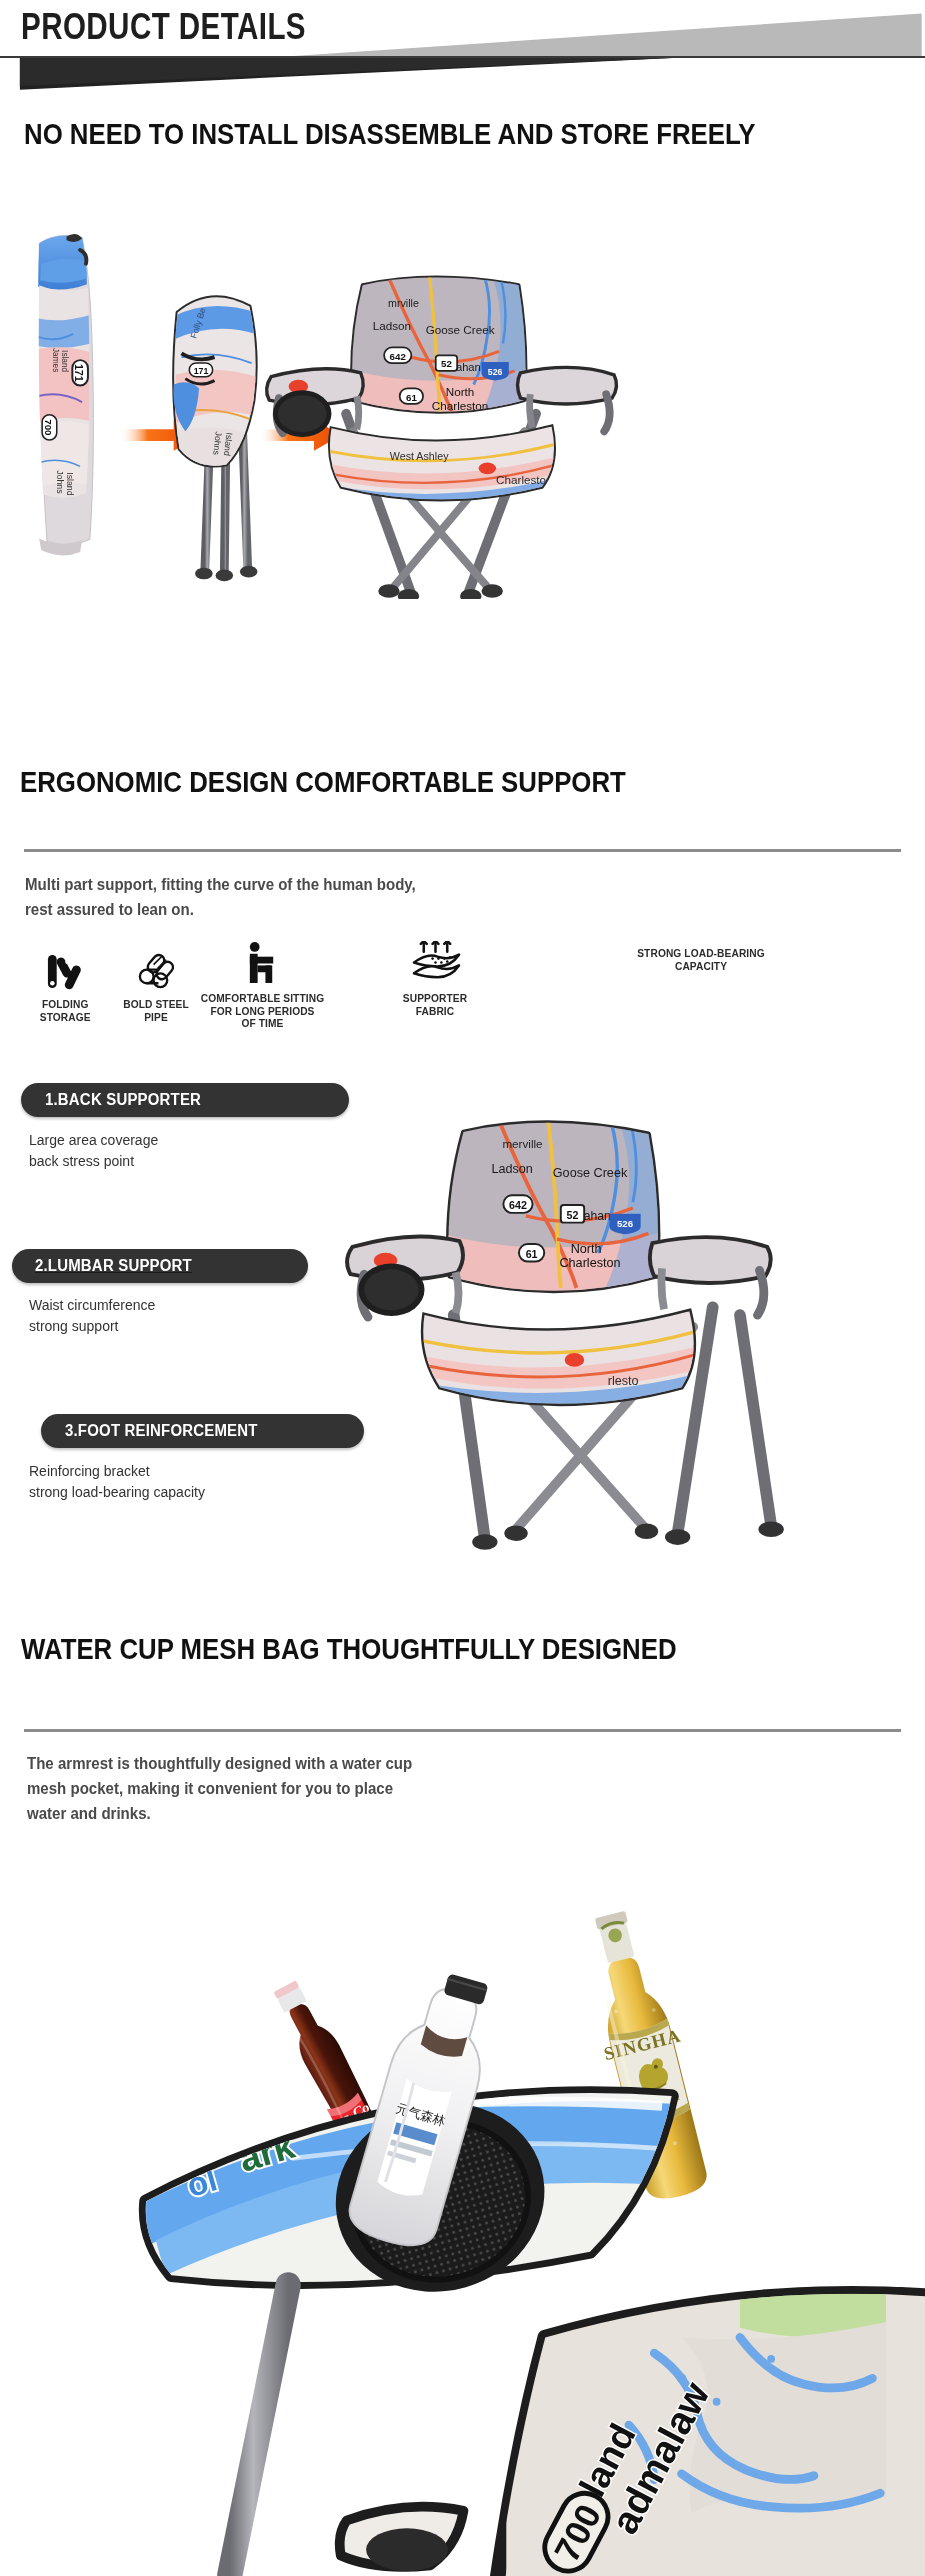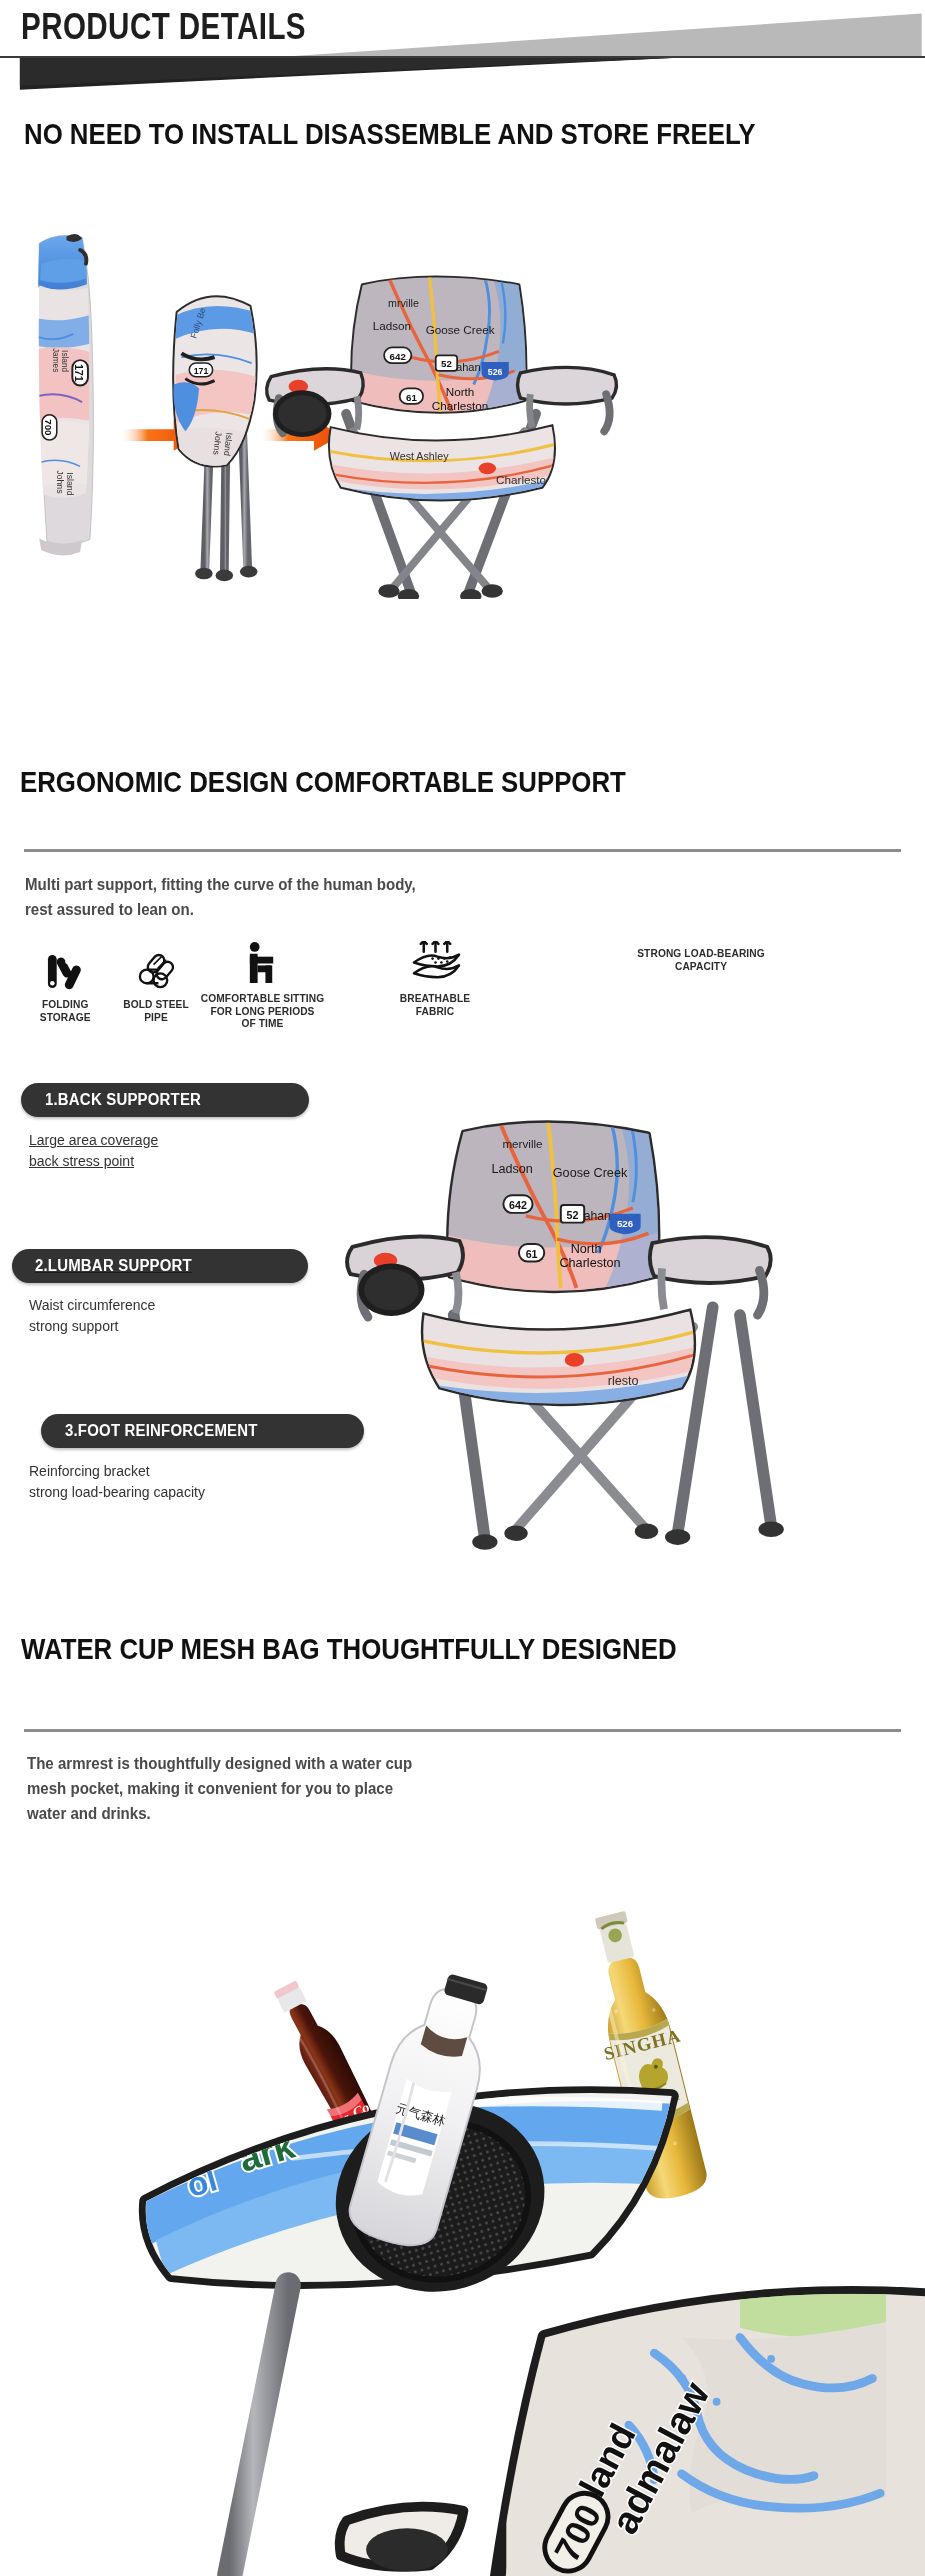--- a/index.html
+++ b/index.html
@@ -356,33 +356,33 @@
         <circle cx="25" cy="18" r="1.3"></circle>
           <circle cx="31" cy="18" r="1.3"></circle>
         <circle cx="37" cy="18" r="1.3"></circle>
           <circle cx="43" cy="17" r="1.3"></circle>
         <circle cx="28" cy="22" r="1.3"></circle>
           <circle cx="34" cy="22" r="1.3"></circle>
         <circle cx="40" cy="21" r="1.3"></circle>
       </g>
     </svg>
   </div>
-  <div class="feat-lbl">BREATHABLE
+  <div class="feat-lbl">SUPPORTER
 FABRIC</div>
 </div>
 
 <div class="feat" style="left:594px; top:941px; width:214px;">
   <div class="feat-lbl">STRONG LOAD-BEARING
 CAPACITY</div>
 </div>
 
-<div class="pill" style="left:21.4px; top:1083px; width:288px;">
+<div class="pill" style="left:21.4px; top:1083px; width:328px;">
   <span>1.BACK SUPPORTER</span>
 </div>
-<div class="pill-desc" style="left:29px; top:1130px;text-decoration:underline;">Large area coverage
+<div class="pill-desc" style="left:29px; top:1130px;">Large area coverage
 back stress point</div>
 
 <div class="pill" style="left:12px; top:1249px; width:296px;text-decoration:underline;">
   <span>2.LUMBAR SUPPORT</span>
 </div>
 <div class="pill-desc" style="left:29px; top:1295px;">Waist circumference
 strong support</div>
 
 <div class="pill" style="left:21.4px; top:1414px; width:323px;margin-left:20px;">
   <span>3.FOOT REINFORCEMENT</span>

